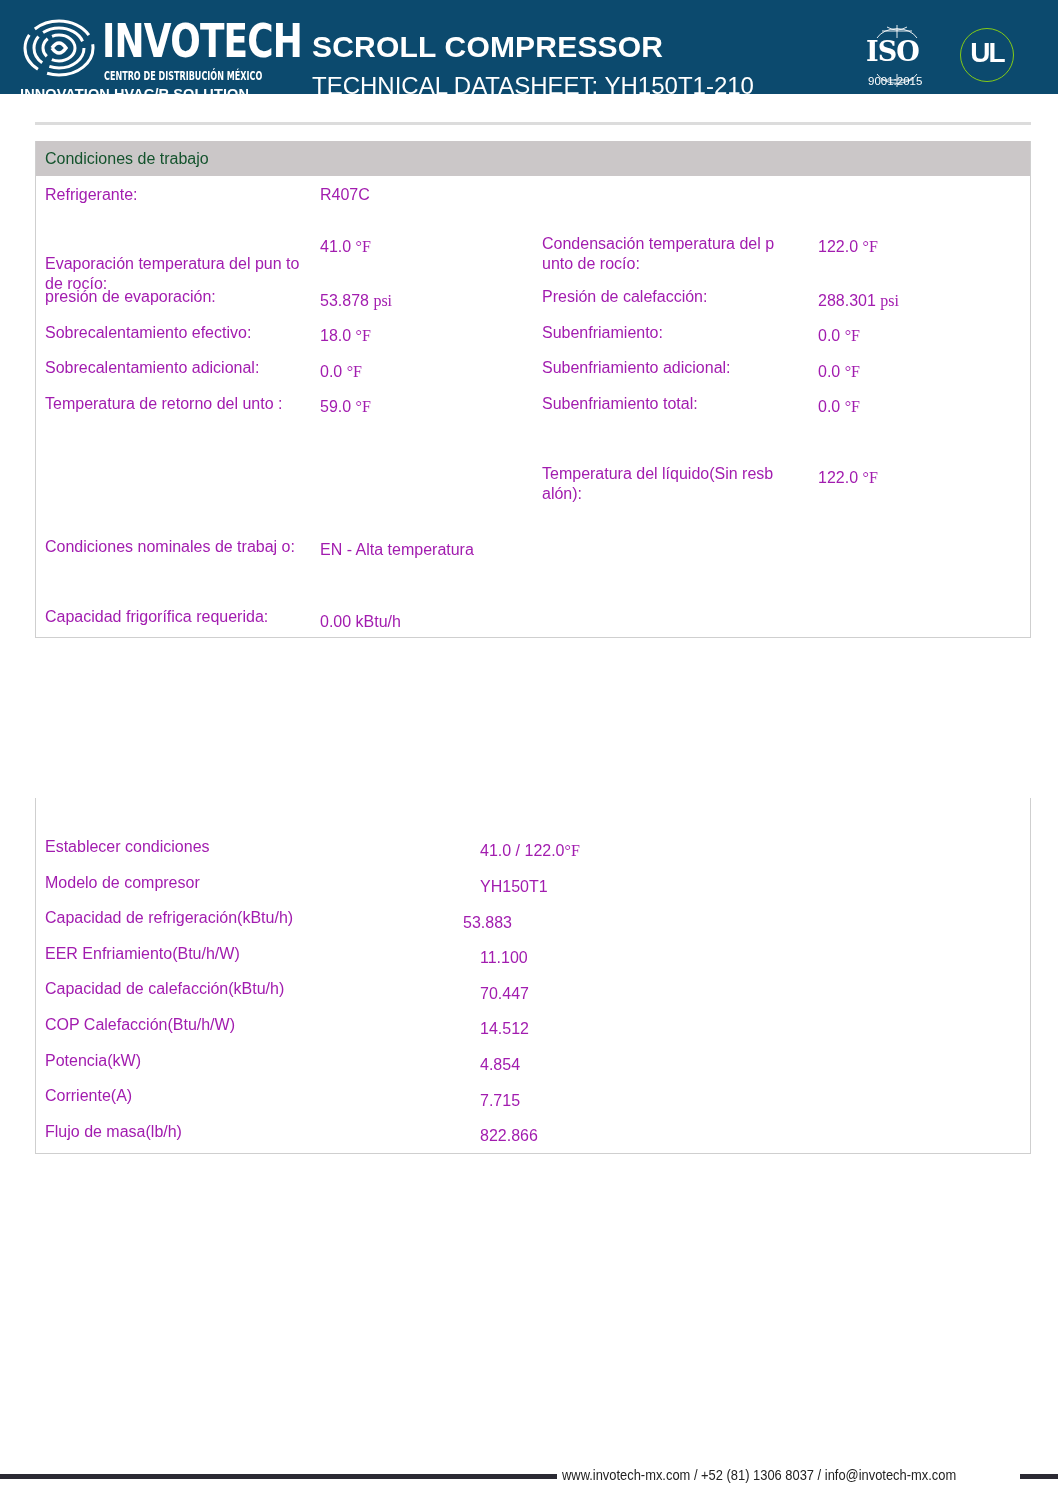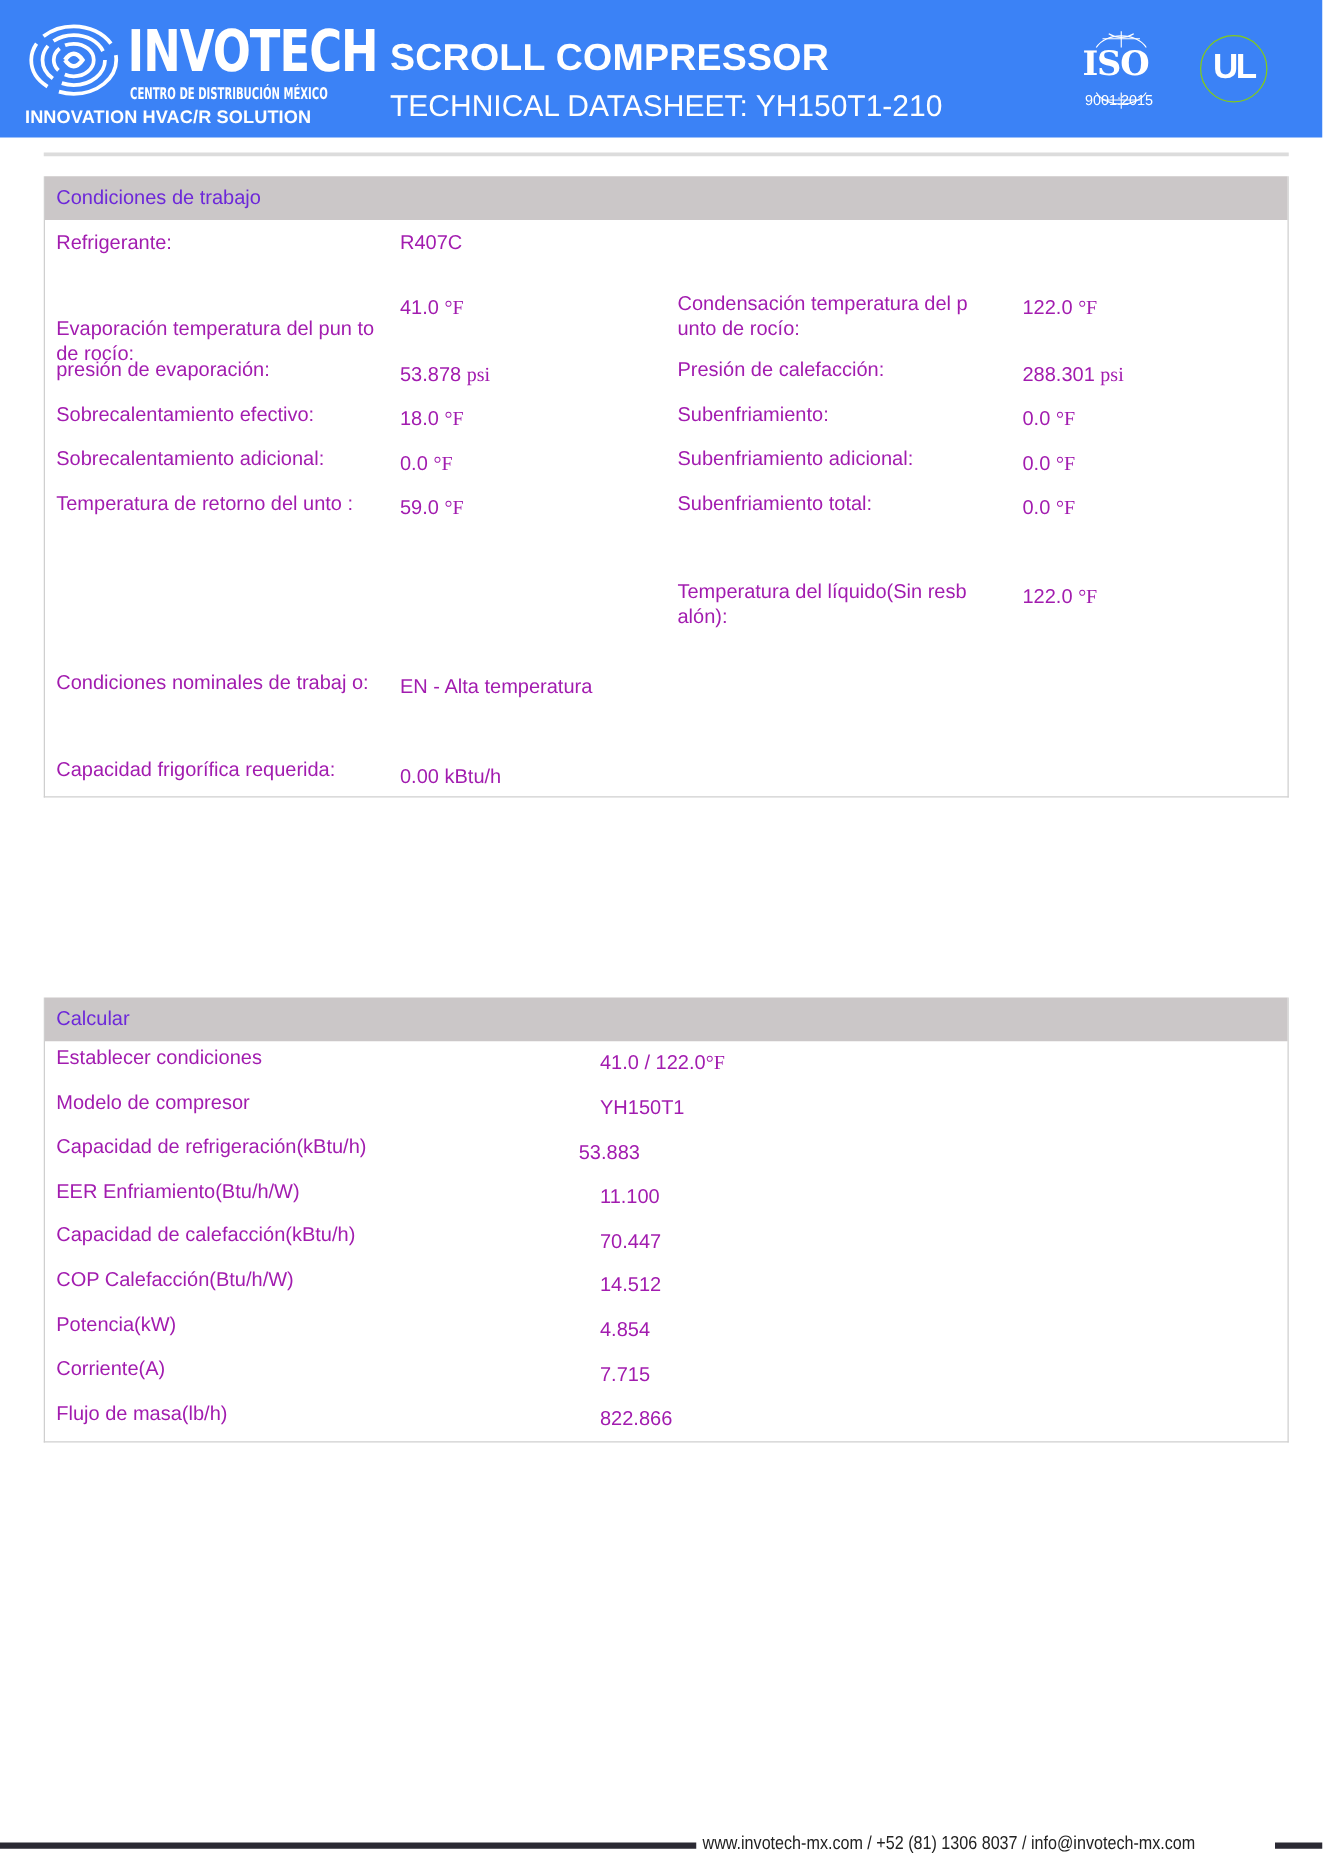--- a/index.html
+++ b/index.html
@@ -1,36 +1,36 @@
 <!DOCTYPE html>
 <html><head>
 <meta charset="utf-8">
 <style>
   html, body { margin: 0; padding: 0; background: #ffffff; }
   body { width: 1058px; height: 1497px; position: relative; overflow: hidden;
          font-family: "Liberation Sans", sans-serif; color: #1f1f1f; }
-  .header { position: absolute; left: 0; top: 0; width: 1058px; height: 110px; background: #3b82f6; }
+  .header { position: absolute; left: 0; top: 0; width: 1058px; height: 94px; background: #0c4a6e; }
   .header-underline { position: absolute; left: 35px; top: 122px; width: 996px; height: 3px; background: #dcdcdc; }
   .logo { position: absolute; left: 18px; top: 14px; width: 240px; height: 92px; }
   .logo-swirl { position: absolute; left: 4px; top: 4px; width: 74px; height: 60px; }
   .logo-name { position: absolute; left: 84px; top: 2px; font-family: "DejaVu Sans", sans-serif; font-weight: bold;
                color: #fff; font-size: 46px; letter-spacing: -1px; transform: scaleX(0.78); transform-origin: left top; line-height: 50px; }
   .logo-sub { position: absolute; left: 86px; top: 54px; color: #fff; font-family: "DejaVu Sans", sans-serif; font-weight: bold;
               font-size: 13px; transform: scaleX(0.62); transform-origin: left top; white-space: nowrap; }
   .logo-tag { position: absolute; left: 2px; top: 72px; color: #fff; font-weight: bold; font-size: 14.5px; white-space: nowrap; letter-spacing: 0.1px; }
   .title { position: absolute; left: 312px; top: 30px; color: #fff; font-weight: bold; font-size: 30px; letter-spacing: 0.2px; }
   .subtitle { position: absolute; left: 312px; top: 72px; color: #fff; font-size: 24px; }
   .iso { position: absolute; left: 862px; top: 24px; width: 70px; height: 66px; }
   .iso-text { position: absolute; left: 4px; top: 12px; font-family: "DejaVu Serif", serif; font-weight: bold; color: #fff; font-size: 27px; letter-spacing: -1px; }
   .iso-num { position: absolute; left: 6px; top: 51px; color: #fff; font-size: 11.5px; }
   .ul { position: absolute; left: 960px; top: 28px; width: 52px; height: 52px; border: 1px solid #84cc16; border-radius: 50%; }
   .ul-text { position: absolute; left: 0; top: 8px; width: 52px; text-align: center; color: #fff; font-weight: bold; font-size: 28px; letter-spacing: -2px; }
 
   .panel { position: absolute; left: 35px; width: 994px; border: 1.5px solid #cfcfcf; border-top: none; background: #fff; }
-  .panel-head { height: 35px; background: #cbc7c8; font-size: 16px; line-height: 35px; padding-left: 9px; color: #6d28d9; }
+  .panel-head { height: 35px; background: #cbc7c8; font-size: 16px; line-height: 35px; padding-left: 9px; color: #14532d; }
   .cell { position: absolute; font-size: 16px; line-height: 20px; color: #a21caf; }
   .unit { font-family: "Liberation Serif", serif; font-size: 16px; }
 
   .footer-line-left { position: absolute; left: 0; top: 1474px; width: 557px; height: 5px; background: #2b2a33; }
   .footer-line-right { position: absolute; left: 1020px; top: 1474px; width: 38px; height: 5px; background: #2b2a33; }
   .footer-text { position: absolute; left: 562px; top: 1466px; font-size: 15px; color: #222; transform: scaleX(0.86); transform-origin: left top; white-space: nowrap; }
 </style>
 </head>
 <body>
 
@@ -112,21 +112,20 @@
   <div class="cell" style="left:782px;top:327px;"><span>122.0</span> <span class="unit">°F</span></div>
 
   <div class="cell" style="left:9px;top:396px;width:270px;">Condiciones nominales de trabaj o:</div>
   <div class="cell" style="left:284px;top:399px;">EN - Alta temperatura</div>
 
   <div class="cell" style="left:9px;top:466px;">Capacidad frigorífica requerida:</div>
   <div class="cell" style="left:284px;top:471px;">0.00 kBtu/h</div>
 </div>
 
 <div class="panel" style="top:798px;height:355px;">
-  <div class="panel-head">Calcular</div>
 
   <div class="cell" style="left:9px;top:39px;">Establecer condiciones</div>
   <div class="cell" style="left:444px;top:43px;"><span>41.0 / 122.0</span><span class="unit">°F</span></div>
 
   <div class="cell" style="left:9px;top:75px;">Modelo de compresor</div>
   <div class="cell" style="left:444px;top:79px;">YH150T1</div>
 
   <div class="cell" style="left:9px;top:110px;">Capacidad de refrigeración(kBtu/h)</div>
   <div class="cell" style="left:427px;top:115px;">53.883</div>
 

